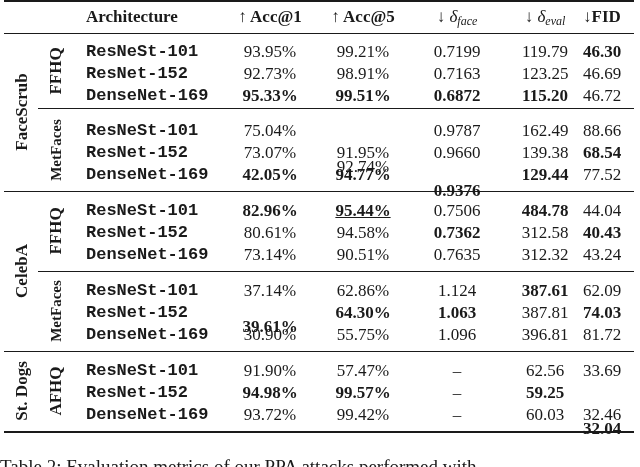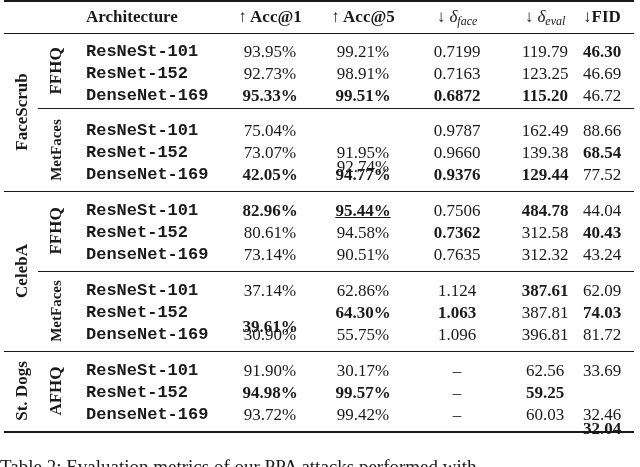--- a/index.html
+++ b/index.html
@@ -87,21 +87,21 @@
       <div class="cell num" style="left: 225px; width: 90px; top: 143px;">73.07%</div>
       <div class="cell num" style="left: 318px; width: 90px; top: 143px;">91.95%</div>
       <div class="cell num" style="left: 412px; width: 90px; top: 143px;">0.9660</div>
       <div class="cell num" style="left: 500px; width: 90px; top: 143px;">139.38</div>
       <div class="cell num b" style="left: 572px; width: 60px; top: 143px;">68.54</div>
     </div>
     <div>
       <div class="cell arch" style="top: 165px;">DenseNet-169</div>
       <div class="cell num b" style="left: 225px; width: 90px; top: 165px;">42.05%</div>
       <div class="cell num b" style="left: 318px; width: 90px; top: 165px;">94.77%</div>
-      <div class="cell num b" style="left: 412px; width: 90px; top: 165px;">0.9376</div>
+      <div class="cell num b" style="left: 412px; width: 90px; top: 181px;">0.9376</div>
       <div class="cell num b" style="left: 500px; width: 90px; top: 165px;">129.44</div>
       <div class="cell num" style="left: 572px; width: 60px; top: 165px;">77.52</div>
     </div>
     <div>
       <div class="cell arch" style="top: 201px;">ResNeSt-101</div>
       <div class="cell num b" style="left: 225px; width: 90px; top: 201px;">82.96%</div>
       <div class="cell num b" style="left: 318px; width: 90px; top: 201px; text-decoration: underline;">95.44%</div>
       <div class="cell num" style="left: 412px; width: 90px; top: 201px;">0.7506</div>
       <div class="cell num b" style="left: 500px; width: 90px; top: 201px;">484.78</div>
       <div class="cell num" style="left: 572px; width: 60px; top: 201px;">44.04</div>
@@ -142,21 +142,21 @@
       <div class="cell arch" style="top: 325px;">DenseNet-169</div>
       <div class="cell num" style="left: 225px; width: 90px; top: 325px;">30.90%</div>
       <div class="cell num" style="left: 318px; width: 90px; top: 325px;">55.75%</div>
       <div class="cell num" style="left: 412px; width: 90px; top: 325px;">1.096</div>
       <div class="cell num" style="left: 500px; width: 90px; top: 325px;">396.81</div>
       <div class="cell num" style="left: 572px; width: 60px; top: 325px;">81.72</div>
     </div>
     <div>
       <div class="cell arch" style="top: 361px;">ResNeSt-101</div>
       <div class="cell num" style="left: 225px; width: 90px; top: 361px;">91.90%</div>
-      <div class="cell num" style="left: 318px; width: 90px; top: 361px;">30.17%</div>
+      <div class="cell num" style="left: 318px; width: 90px; top: 361px;">57.47%</div>
       <div class="cell num" style="left: 412px; width: 90px; top: 361px;">–</div>
       <div class="cell num" style="left: 500px; width: 90px; top: 361px;">62.56</div>
       <div class="cell num" style="left: 572px; width: 60px; top: 361px;">33.69</div>
     </div>
     <div>
       <div class="cell arch" style="top: 383px;">ResNet-152</div>
       <div class="cell num b" style="left: 225px; width: 90px; top: 383px;">94.98%</div>
       <div class="cell num b" style="left: 318px; width: 90px; top: 383px;">99.57%</div>
       <div class="cell num" style="left: 412px; width: 90px; top: 383px;">–</div>
       <div class="cell num b" style="left: 500px; width: 90px; top: 383px;">59.25</div>

